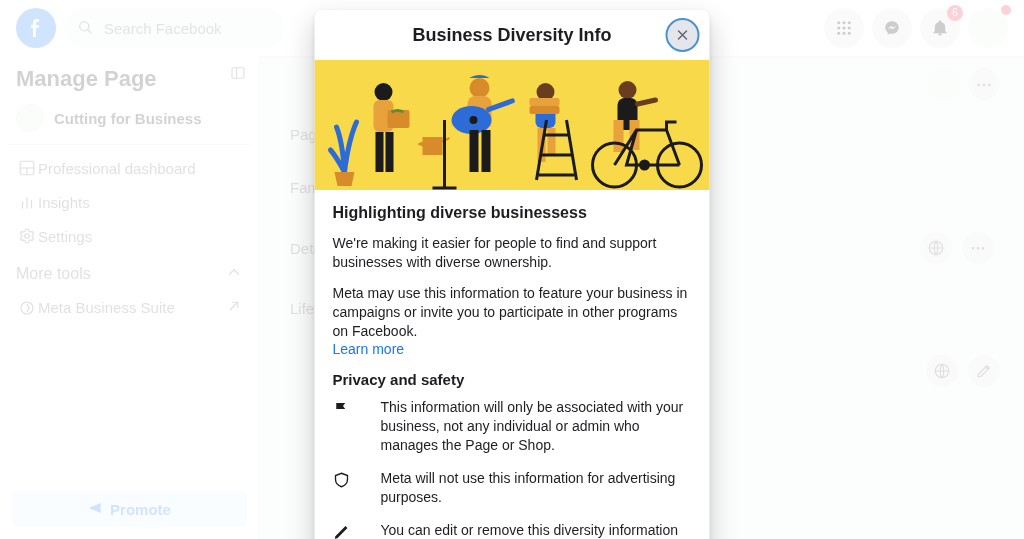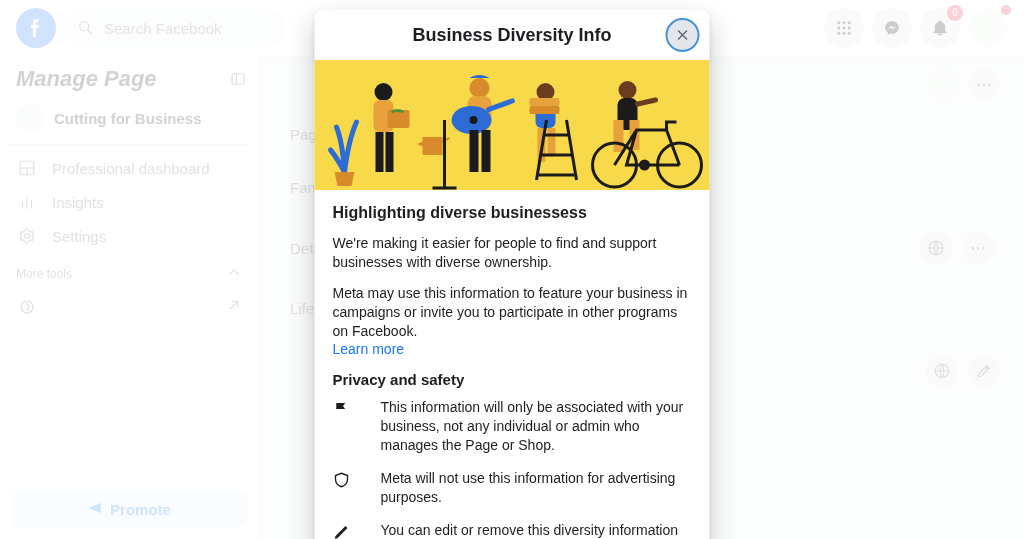--- a/index.html
+++ b/index.html
@@ -20,26 +20,26 @@
   .search{margin-left:8px;height:40px;background:var(--bg);border-radius:20px;display:flex;align-items:center;padding:0 12px;width:220px;}
   .search .icon{color:var(--muted);margin-right:8px;font-size:14px;}
   .search input{border:none;background:transparent;outline:none;font-size:15px;color:var(--muted);width:100%;}
   .top-right{margin-left:auto;display:flex;align-items:center;gap:8px;}
   .circ{width:40px;height:40px;border-radius:50%;background:var(--divider);display:flex;align-items:center;justify-content:center;color:#050505;position:relative;}
   .badge{position:absolute;top:-3px;right:-3px;background:#e41e3f;color:#fff;font-size:10px;border-radius:9px;min-width:16px;height:16px;line-height:16px;text-align:center;padding:0 3px;}
   .avatar-thumb{width:28px;height:28px;border-radius:50%;background:#e9f4ec;}
   
   .sidebar{position:fixed;top:56px;left:0;width:260px;bottom:0;background:#ffffff;border-right:1px solid var(--divider);padding:8px 8px 0 8px;display:flex;flex-direction:column;}
   .sidebar h1{font-size:22px;font-weight:700;margin:2px 8px 6px;}
-  .title-row{display:flex;align-items:center;justify-content:space-between;padding-right:4px;font-style:italic;}
+  .title-row{display:flex;justify-content:space-between;padding-right:4px;}
   .page-row{display:flex;align-items:center;gap:10px;padding:6px 8px;font-weight:600;font-size:15px;}
   .page-row .avatar-thumb{border:1px solid #dfe2e6;}
-  .nav-item{display:flex;align-items:center;gap:14px;padding:8px 8px;border-radius:6px;color:var(--muted);font-size:15px;cursor:pointer;}
+  .nav-item{display:flex;align-items:center;padding:8px 8px;border-radius:6px;color:var(--muted);font-size:15px;cursor:pointer;}
   .nav-item .nicon{width:22px;display:flex;justify-content:center;color:var(--muted);}
-  .section-title{display:flex;align-items:center;justify-content:space-between;padding:10px 8px 4px;color:var(--muted);font-size:12px;font-weight:500;}
+  .section-title{display:flex;align-items:center;justify-content:space-between;padding:10px 8px 4px;color:var(--muted);font-size:16px;font-weight:500;}
   .promote{margin:auto 4px 12px;height:36px;background:var(--blue-light);color:var(--blue);border:none;border-radius:6px;font-weight:600;font-size:15px;display:flex;align-items:center;justify-content:center;gap:6px;}
   hr.div{border:none;border-top:1px solid var(--divider);margin:6px 0;}
   
   .main{position:fixed;top:56px;left:260px;right:0;bottom:0;padding:12px 24px;color:var(--muted);}
   .main .row{padding:18px 6px;font-size:15px;}
   .main .globicon{width:32px;height:32px;border-radius:50%;background:var(--divider);display:flex;align-items:center;justify-content:center;}
   .bottom-add{position:absolute;left:0;right:0;bottom:6px;display:flex;justify-content:center;align-items:center;gap:6px;color:var(--blue);font-size:15px;font-weight:500;}
   .plus-circ{width:18px;height:18px;border:1.5px solid var(--blue);border-radius:50%;display:inline-flex;align-items:center;justify-content:center;font-size:12px;line-height:1;}
   
   .scrim{position:fixed;inset:0;background:rgba(255,255,255,.8);}
@@ -162,20 +162,21 @@
           <polyline points="6 15 12 9 18 15"></polyline>
         </svg></span>
   </div>
   <div class="nav-item">
     <span class="nicon">
         <svg class="ic" viewBox="0 0 24 24">
           <circle cx="12" cy="12" r="8"></circle>
           <path d="M12 7l3 5-3 5"></path>
         </svg>
       </span>
+    <span>Meta Business Suite</span>
     <span style="margin-left:auto;"><svg class="ic" viewBox="0 0 24 24" width="12" height="12">
           <path d="M7 17L17 7M10 7h7v7"></path>
         </svg></span>
   </div>
   <button class="promote">
     <span><svg viewBox="0 0 24 24" width="16" height="16">
           <path fill="currentColor" d="M3 11v2l10 4V7L3 11zM13 7l6-3v16l-6-3"></path>
         </svg></span>
     <span>Promote</span>
   </button>

